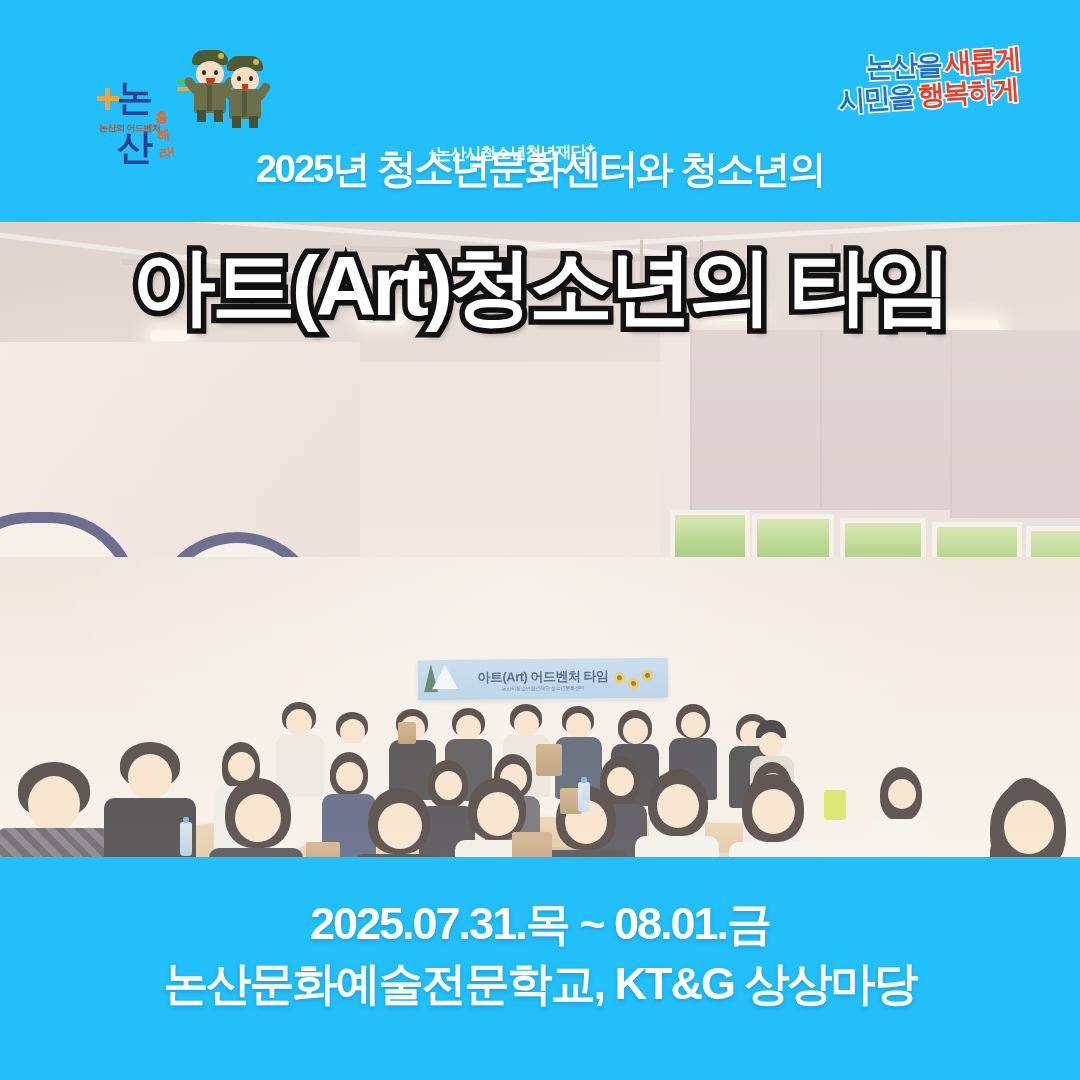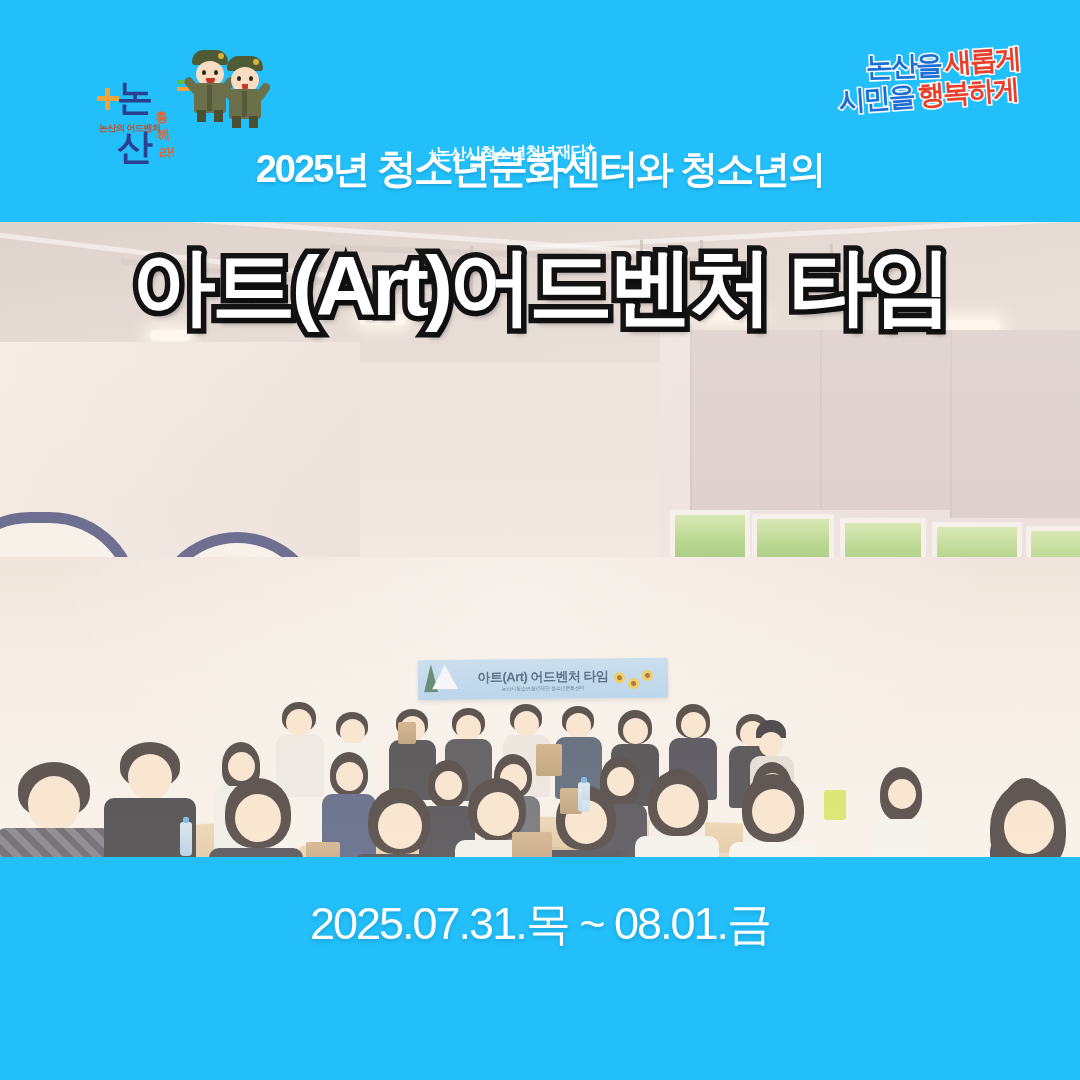--- a/index.html
+++ b/index.html
@@ -300,21 +300,21 @@
     text-shadow:4px 6px 5px rgba(0,0,0,0.34);
     white-space:nowrap;
   }
 
   
   .bottom-bar {
     position:absolute; left:0; top:857px; width:1080px; height:223px;
     background:#22BFFA; z-index:8;
   }
   .bottom-line {
-    text-align:center; color:#ffffff; font-weight:400;
+    text-align:center; color:#ffffff; font-weight:700;
     letter-spacing:-2px; white-space:nowrap;
     text-shadow:0 2px 4px rgba(0,85,135,0.28);
   }
   .bottom-line.date { font-size:45px; margin-top:42px; line-height:1.1; }
   .bottom-line.place { font-size:45px; margin-top:10px; line-height:1.1; }
 </style>
 </head>
 <body>
 
 <div class="poster">
@@ -609,20 +609,21 @@
       <div class="foundation-mark">
         <span class="fm-plus">+</span><span>논산시청소년청년재단</span><span class="fm-spark">✦</span>
       </div>
       <div class="headline">
         <span>2025년 </span><span class="hl-strong">청소년문화센터</span><span>와 청소년의</span>
       </div>
     </div>
   </div>
 
   <div class="title-block">
-    <div class="title-main">아트(Art)어드벤처 타임</div>
+    <div class="title-main">아트(Art)청소년의 타임</div>
   </div>
 
   <div class="bottom-bar">
     <div class="bottom-line date">2025.07.31.목 ~ 08.01.금</div>
+    <div class="bottom-line place">논산문화예술전문학교, KT&amp;G 상상마당</div>
   </div>
 
 </div>
 
 </body></html>

